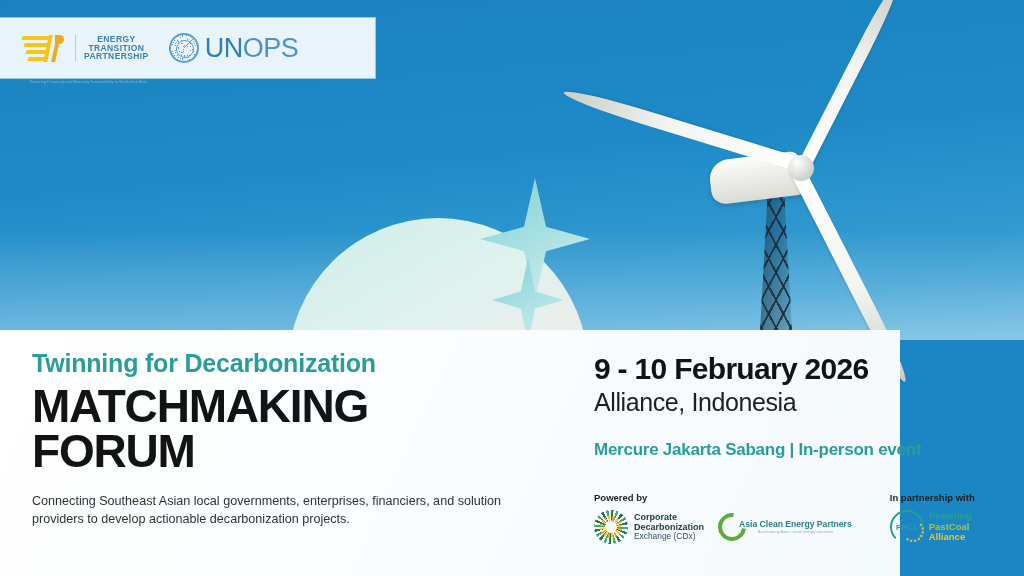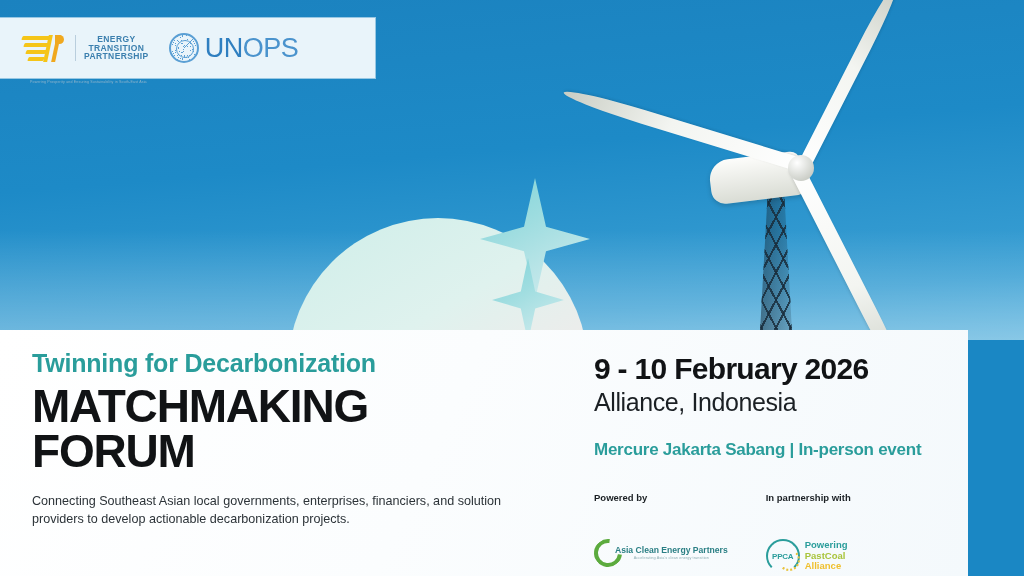--- a/index.html
+++ b/index.html
@@ -99,21 +99,21 @@
   .un-emblem::after{
     content:"";position:absolute;left:50%;top:50%;width:16px;height:16px;
     margin:-8px 0 0 -8px;border-radius:50%;border:1.6px solid #5a9fd4;
   }
   .unops-text{font-size:27px;letter-spacing:-.5px;color:#4a93cd;line-height:1;}
   .unops-text b{font-weight:normal;color:#2f7fc0;}
   .unops-text i{font-style:normal;font-weight:300;}
 
   
   .panel{
-    position:absolute;left:0;top:330px;width:968px;height:246px;
+    position:absolute;left:0;top:330px;width:900px;height:246px;
     background:linear-gradient(115deg,#ffffff 0%,#fbfdfe 45%,#f4f9fc 100%);
   }
 
   
   .left-col{position:absolute;left:32px;top:20px;width:520px;}
   .kicker{font-size:25px;font-weight:bold;color:#2a9d9b;letter-spacing:-.2px;line-height:1.1;}
   .headline{
     margin-top:6px;font-size:46px;font-weight:bold;color:#111315;
     letter-spacing:-1.2px;line-height:.98;text-transform:uppercase;
   }
@@ -122,21 +122,21 @@
   }
 
   
   .right-col{position:absolute;left:594px;top:22px;width:410px;}
   .event-date{font-size:30px;font-weight:bold;color:#111315;letter-spacing:-.7px;line-height:1.1;}
   .event-city{margin-top:3px;font-size:25px;color:#1b2024;letter-spacing:-.4px;line-height:1.15;}
   .event-venue{margin-top:23px;font-size:17px;font-weight:bold;color:#2a9d9b;letter-spacing:-.25px;}
 
   
   .partners{position:absolute;left:594px;top:162px;width:420px;display:flex;align-items:flex-start;}
-  .pgroup{display:flex;flex-direction:column;gap:29px;}
+  .pgroup{display:flex;flex-direction:column;}
   .pgroup-title{font-size:9.5px;font-weight:bold;color:#1b2024;margin-bottom:7px;}
   .plogos{display:flex;align-items:center;}
 
   
   .cdx{display:flex;align-items:center;margin-right:14px;}
   .cdx-mark{
     position:relative;width:34px;height:34px;border-radius:50%;margin-right:6px;
     background:
       repeating-conic-gradient(from 0deg,
         #1f7a4d 0 9deg,rgba(255,255,255,0) 9deg 18deg,
@@ -252,20 +252,28 @@
     <div class="right-col">
       <div class="event-date">9 - 10 February 2026</div>
       <div class="event-city">Alliance, Indonesia</div>
       <div class="event-venue">Mercure Jakarta Sabang | In-person event</div>
     </div>
 
     <div class="partners">
       <div class="pgroup">
         <div class="pgroup-title">Powered by</div>
         <div class="plogos">
+          <div class="cdx">
+            <div class="cdx-mark"></div>
+            <div class="cdx-text">
+              <span class="l1">Corporate</span>
+              <span class="l2">Decarbonization</span>
+              <span class="l3">Exchange (CDx)</span>
+            </div>
+          </div>
           <div class="acep">
             <div class="acep-mark"></div>
             <div class="acep-text">
               <span class="a1">Asia Clean Energy Partners</span>
               <span class="a2">Accelerating Asia's clean energy transition</span>
             </div>
           </div>
         </div>
       </div>
 

